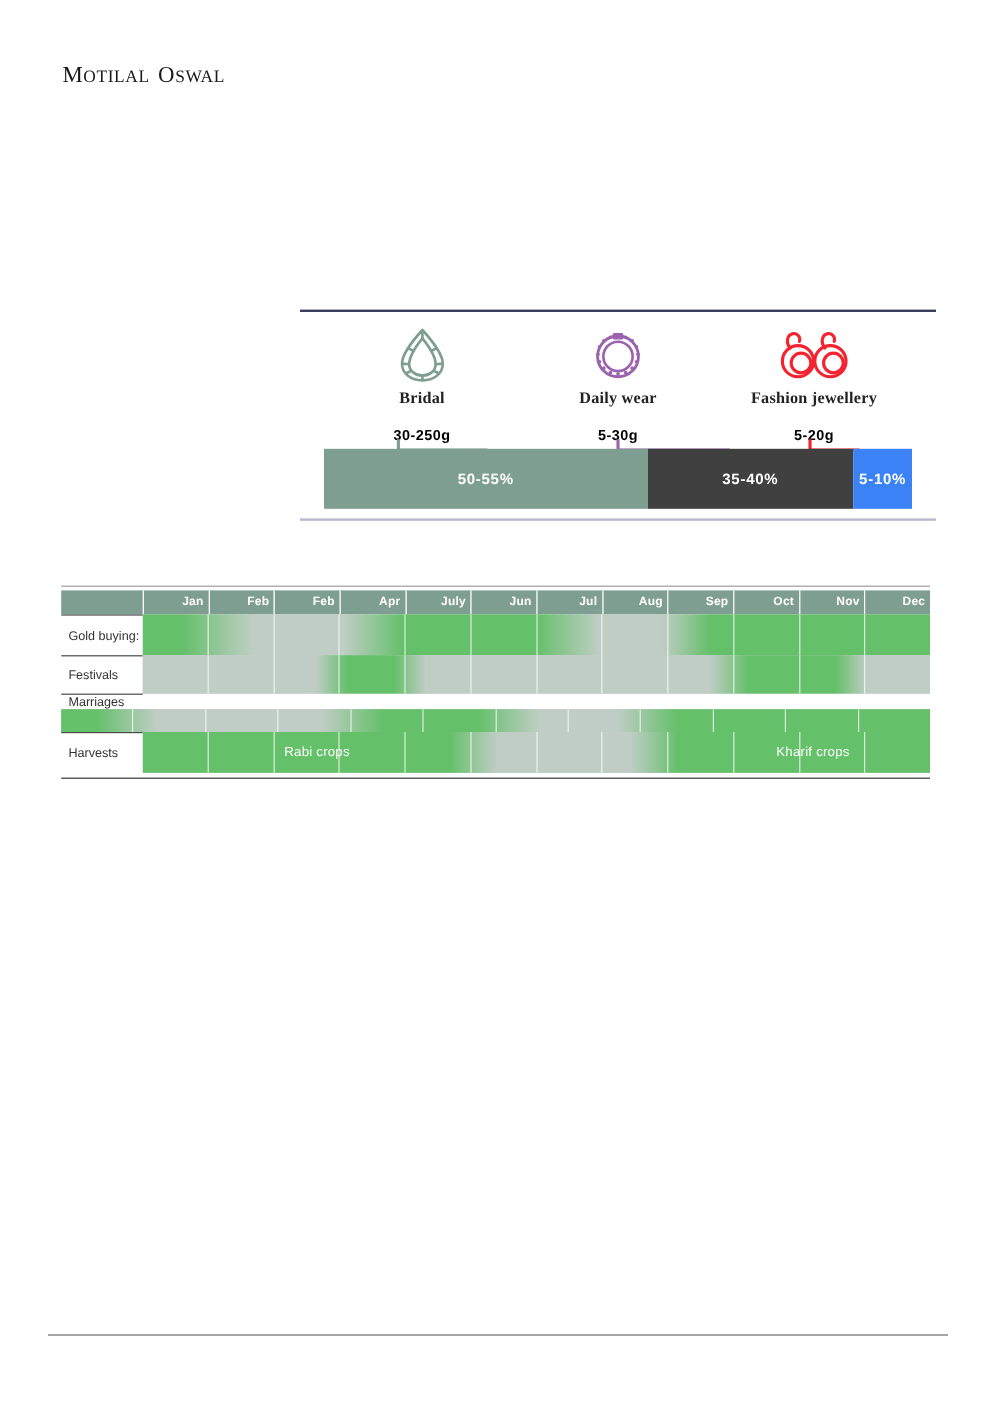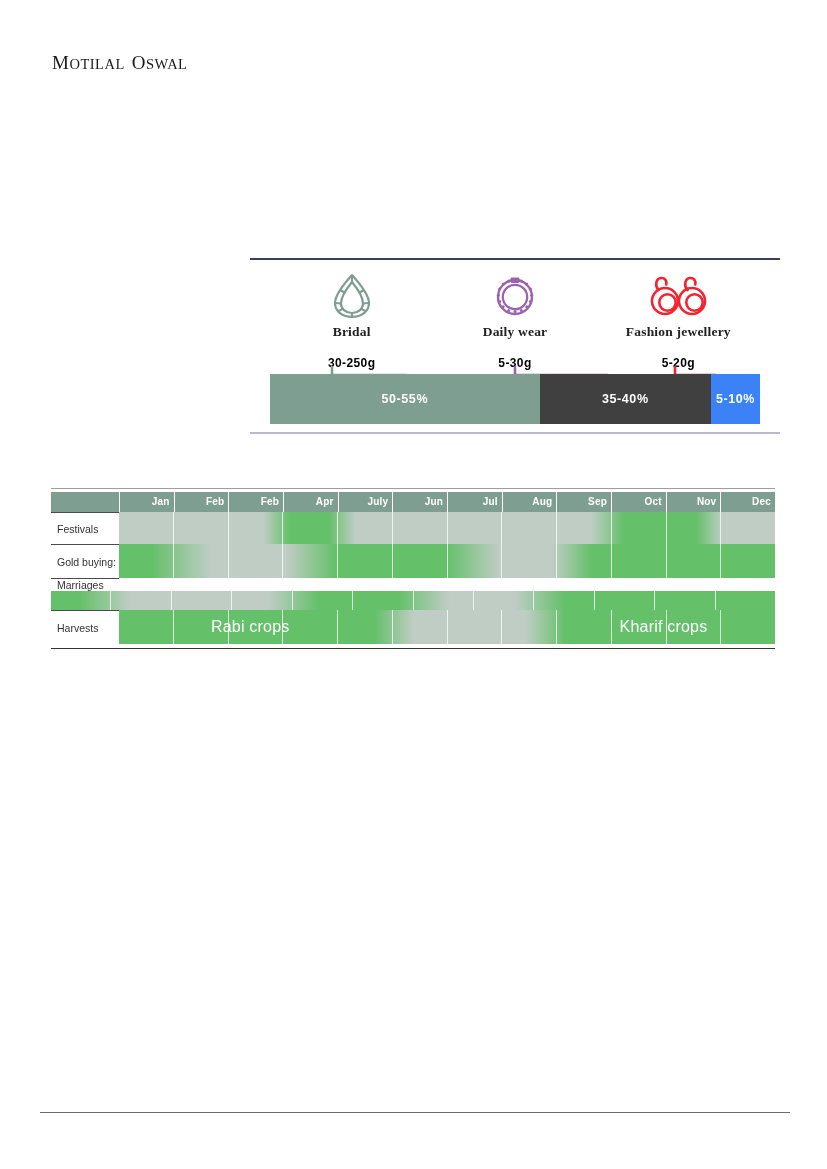--- a/index.html
+++ b/index.html
@@ -196,22 +196,23 @@
     position: absolute;
     inset: 0;
   }
   .crop-label {
     position: absolute;
     top: 0; bottom: 0;
     display: flex;
     align-items: center;
     justify-content: center;
     color: #ffffff;
-    font-size: 16px;
+    font-size: 11px;
     letter-spacing: 0.2px;
+    margin-left: 14px;
   }
 
   
   .footer-rule {
     position: absolute;
     left: 40px;
     top: 1112px;
     width: 750px;
     height: 1px;
     background: #6b6b6b;
@@ -332,44 +333,20 @@
       <div class="cal-month">Jun</div>
       <div class="cal-month">Jul</div>
       <div class="cal-month">Aug</div>
       <div class="cal-month">Sep</div>
       <div class="cal-month">Oct</div>
       <div class="cal-month">Nov</div>
       <div class="cal-month">Dec</div>
     </div>
   </div>
 
-  <div class="cal-row" style="height:32px;">
-    <div class="cal-label">Festivals</div>
-    <div class="cal-strip">
-      <div class="gradient" style="background:linear-gradient(to right,
-            #bfcdc5 0%, #bfcdc5 22%, #65c06a 26%, #65c06a 32%,
-            #bfcdc5 36%, #bfcdc5 72%, #65c06a 77%, #65c06a 88%,
-            #bfcdc5 92%, #bfcdc5 100%);"></div>
-      <div class="gridlines">
-        <i></i>
-          <i></i>
-          <i></i>
-          <i></i>
-          <i></i>
-          <i></i>
-          <i></i>
-          <i></i>
-          <i></i>
-          <i></i>
-          <i></i>
-          <i></i>
-      </div>
-    </div>
-  </div>
-
   <div class="cal-row" style="height:34px;">
     <div class="cal-label">Gold buying:</div>
     <div class="cal-strip">
       <div class="gradient" style="background:linear-gradient(to right,
             #65c06a 0%, #65c06a 5%, #bfcdc5 14%, #bfcdc5 22%,
             #bfcdc5 22%, #bfcdc5 23%, #bfcdc5 24%,
             #bfcdc5 24%, #bfcdc5 25%, #c2cfc7 25.5%,
             #bfcdc5 25%, #65c06a 33%, #65c06a 50%,
             #bfcdc5 58%, #bfcdc5 66%, #65c06a 72%, #65c06a 100%);"></div>
       <div class="gridlines">
@@ -382,20 +359,44 @@
           <i></i>
           <i></i>
           <i></i>
           <i></i>
           <i></i>
           <i></i>
       </div>
     </div>
   </div>
 
+  <div class="cal-row" style="height:32px;">
+    <div class="cal-label">Festivals</div>
+    <div class="cal-strip">
+      <div class="gradient" style="background:linear-gradient(to right,
+            #bfcdc5 0%, #bfcdc5 22%, #65c06a 26%, #65c06a 32%,
+            #bfcdc5 36%, #bfcdc5 72%, #65c06a 77%, #65c06a 88%,
+            #bfcdc5 92%, #bfcdc5 100%);"></div>
+      <div class="gridlines">
+        <i></i>
+          <i></i>
+          <i></i>
+          <i></i>
+          <i></i>
+          <i></i>
+          <i></i>
+          <i></i>
+          <i></i>
+          <i></i>
+          <i></i>
+          <i></i>
+      </div>
+    </div>
+  </div>
+
   <div class="cal-row" style="height:32px;flex-direction:column;">
     <div class="cal-label">Marriages</div>
     <div class="cal-strip">
       <div class="gradient" style="background:linear-gradient(to right,
             #65c06a 0%, #65c06a 4%, #bfcdc5 11%, #bfcdc5 30%,
             #65c06a 37%, #65c06a 48%, #bfcdc5 55%, #bfcdc5 64%,
             #65c06a 71%, #65c06a 100%);"></div>
       <div class="gridlines">
         <i></i>
           <i></i>

